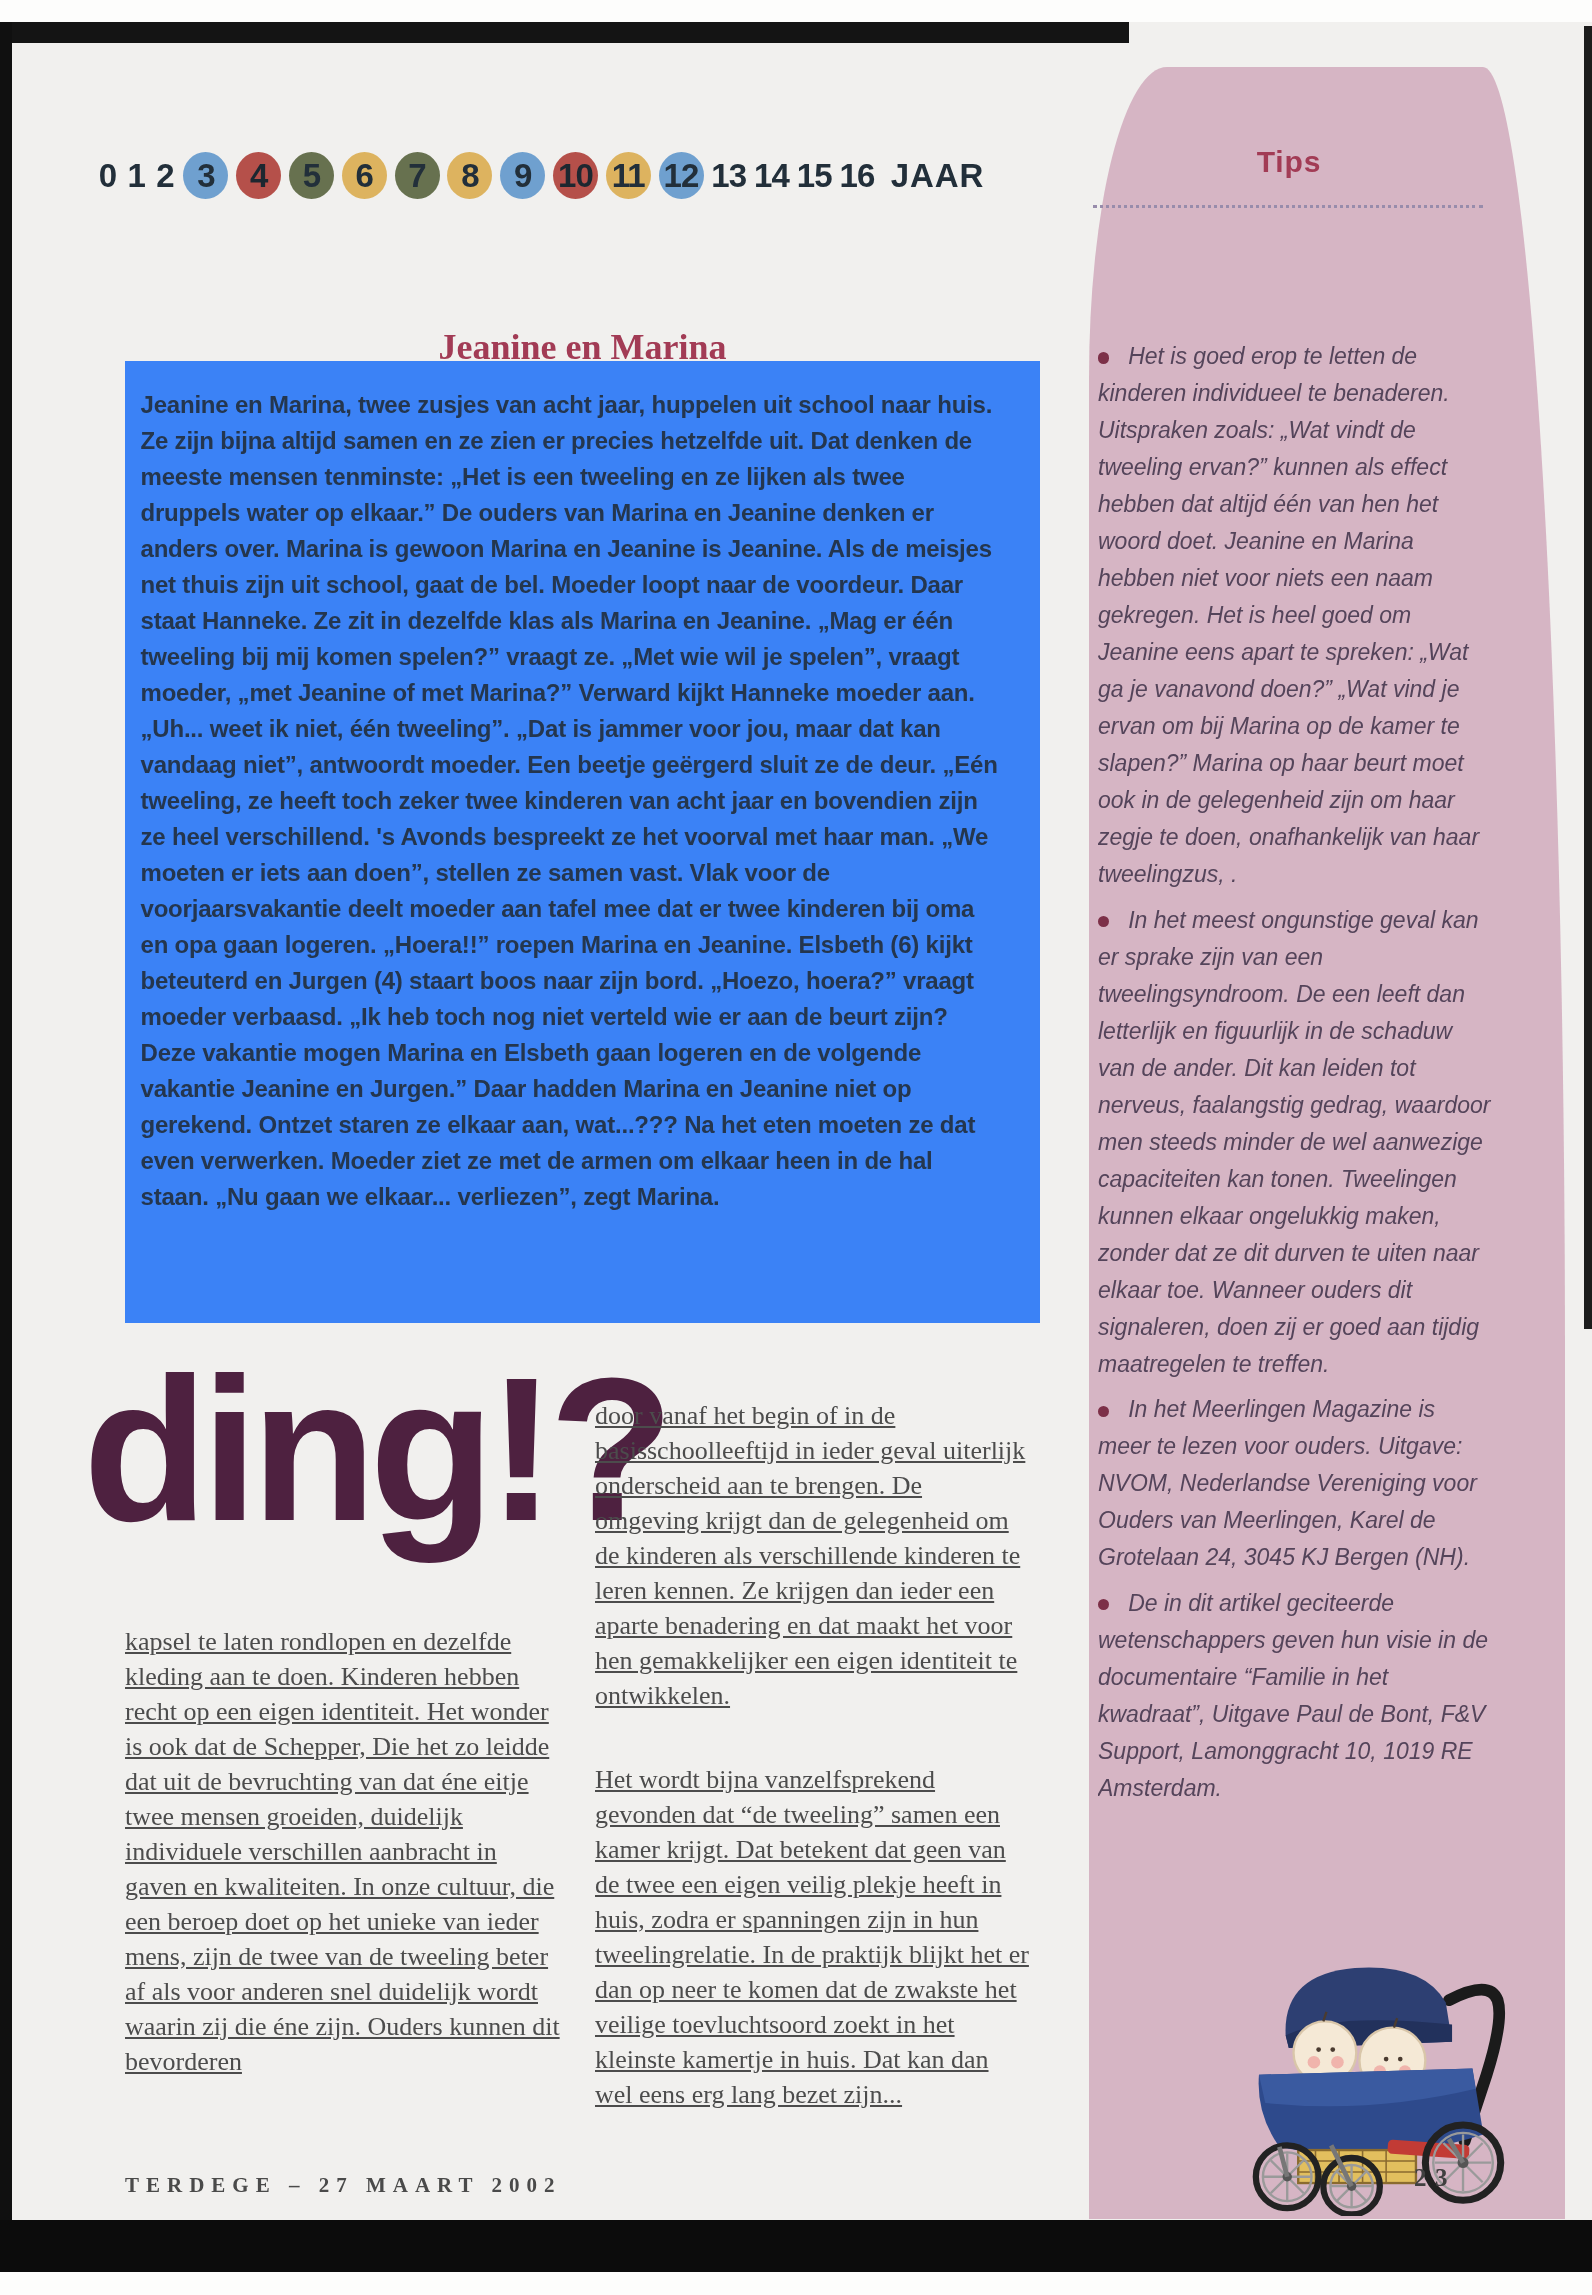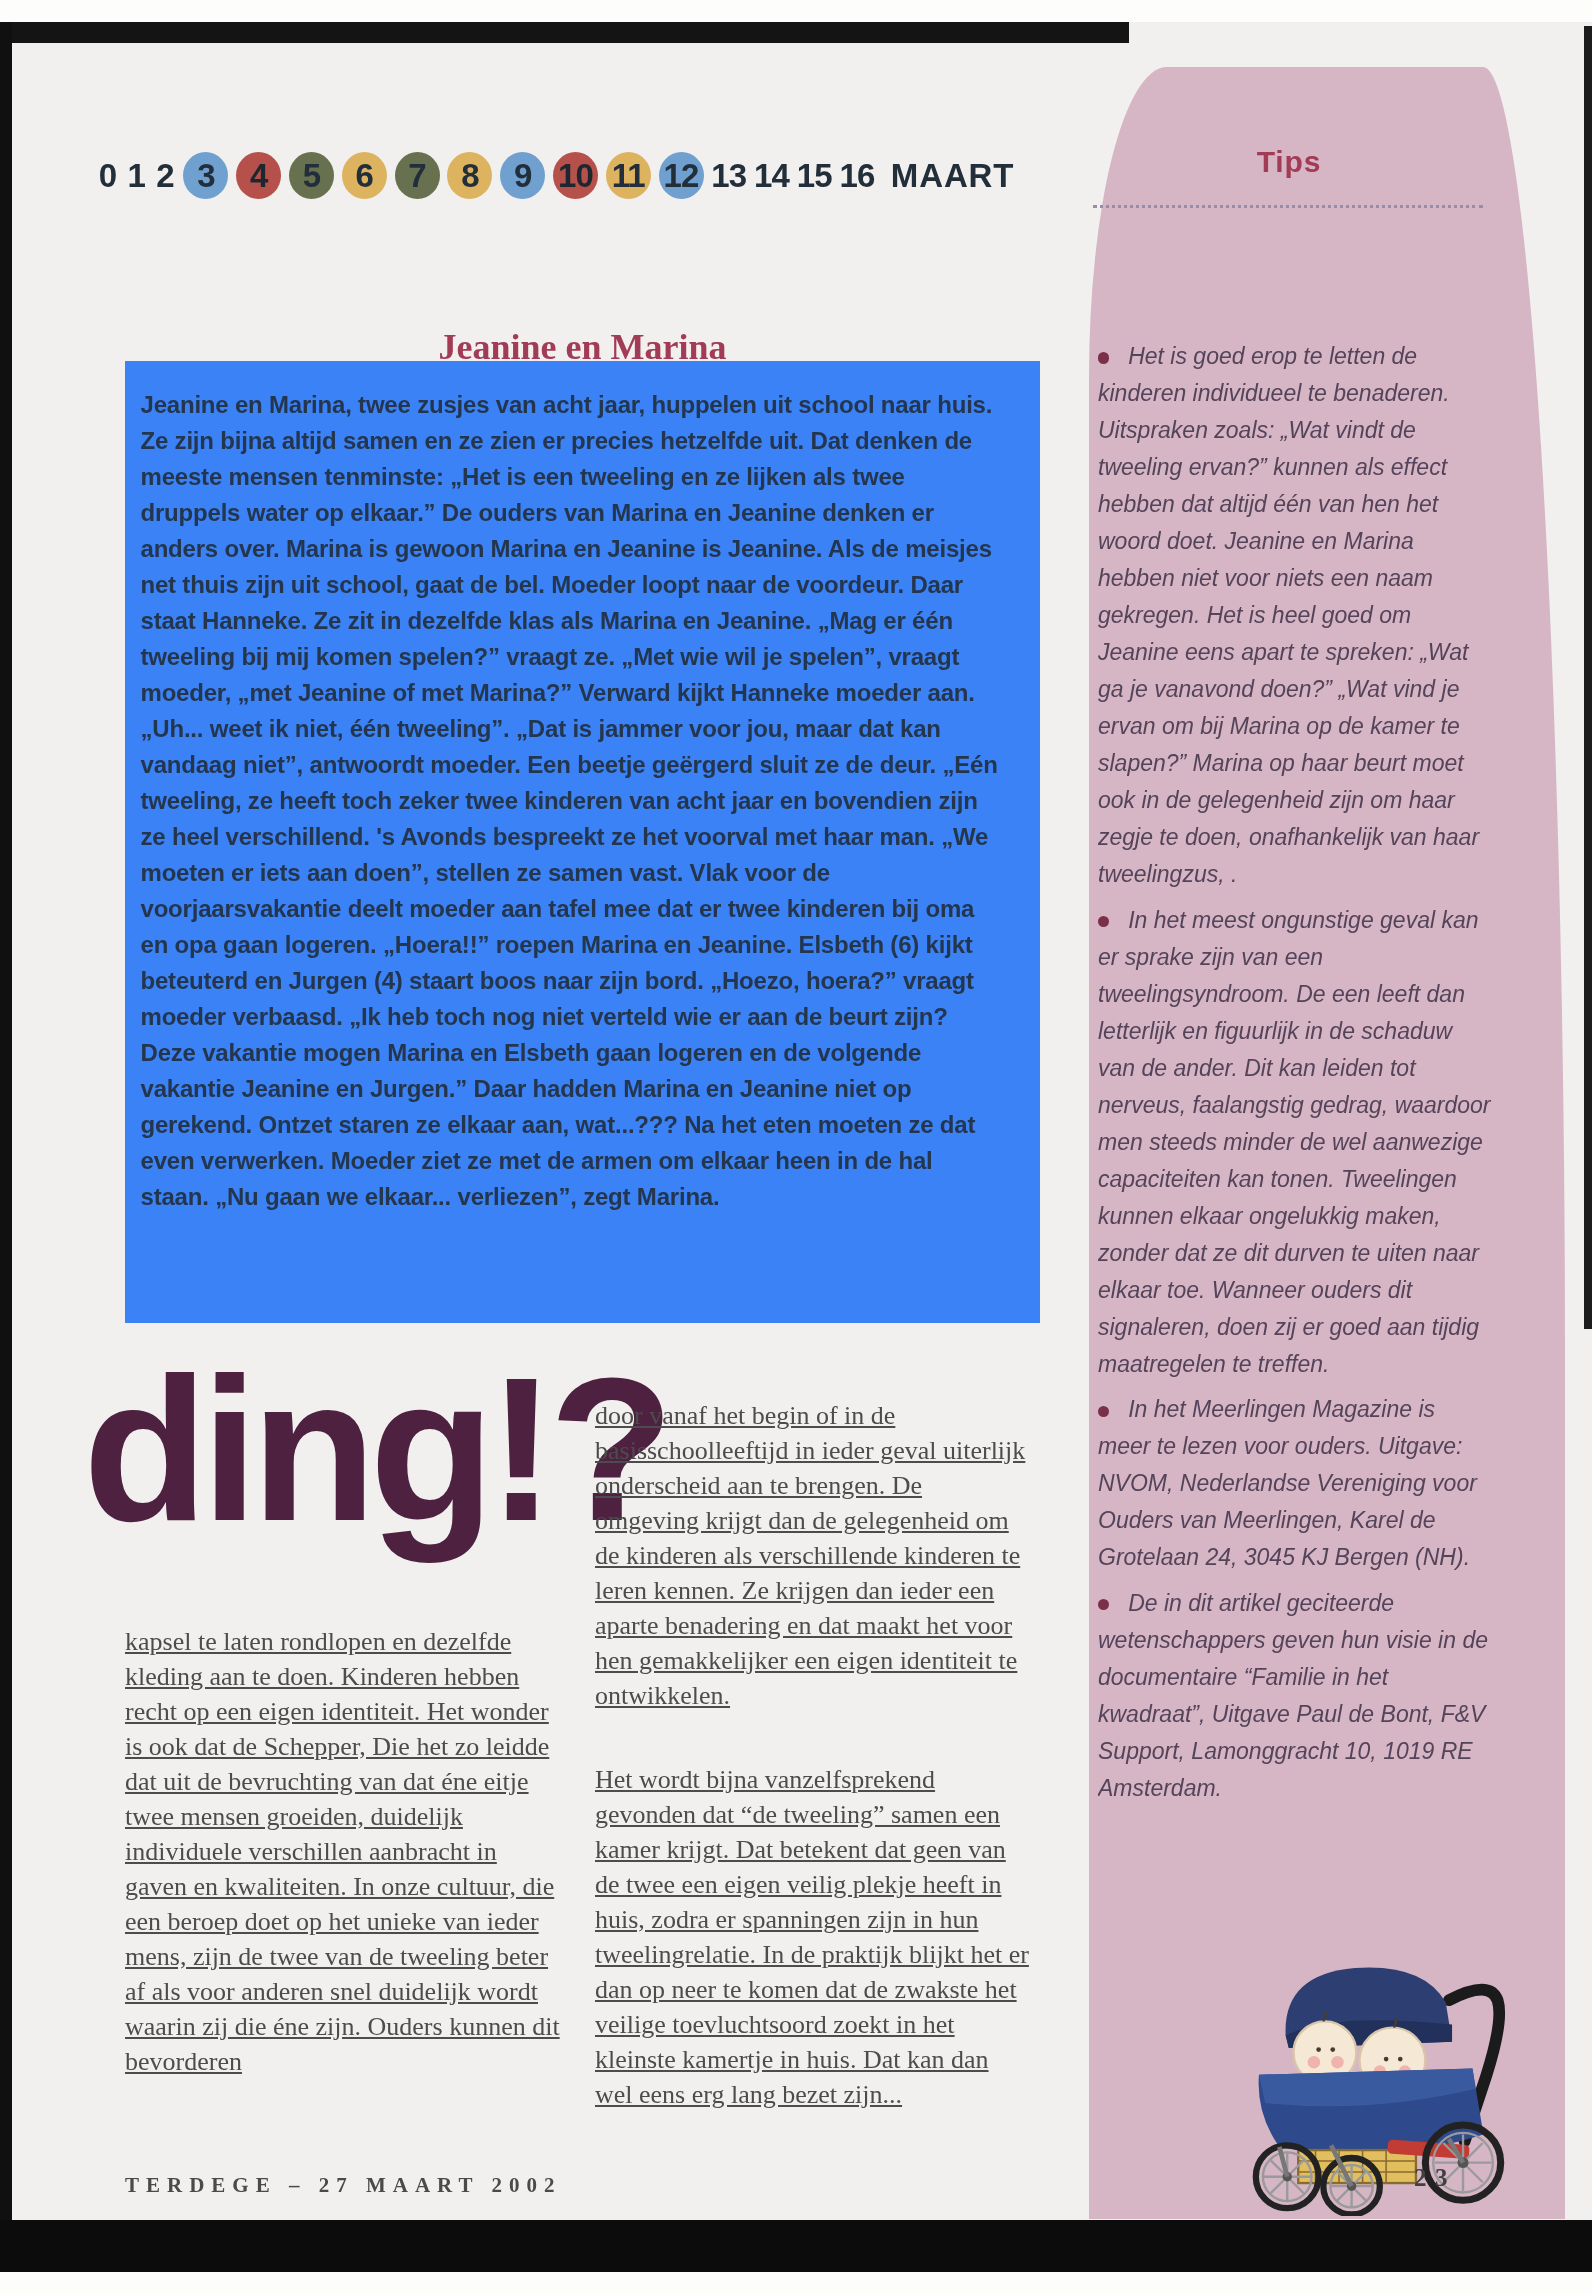--- a/index.html
+++ b/index.html
@@ -88,21 +88,21 @@
     <span class="tl-item circled c-olive">7</span>
     <span class="tl-item circled c-yellow">8</span>
     <span class="tl-item circled c-blue">9</span>
     <span class="tl-item circled c-red">10</span>
     <span class="tl-item circled c-yellow">11</span>
     <span class="tl-item circled c-blue">12</span>
     <span class="tl-item">13</span>
     <span class="tl-item">14</span>
     <span class="tl-item">15</span>
     <span class="tl-item">16</span>
-    <span class="tl-item tl-jaar">MAART</span>
+    <span class="tl-item tl-jaar">JAAR</span>
   </div>
 
   <div class="tips-head">Tips</div>
   <div class="tips-rule"></div>
 
   <div class="story-title">Jeanine en Marina</div>
   <div class="story-box">
     <div class="story-text">Jeanine en Marina, twee zusjes van acht jaar, huppelen uit school naar huis. Ze zijn bijna altijd samen en ze zien er precies hetzelfde uit. Dat denken de meeste mensen tenminste: „Het is een tweeling en ze lijken als twee druppels water op elkaar.” De ouders van Marina en Jeanine denken er anders over. Marina is gewoon Marina en Jeanine is Jeanine. Als de meisjes net thuis zijn uit school, gaat de bel. Moeder loopt naar de voordeur. Daar staat Hanneke. Ze zit in dezelfde klas als Marina en Jeanine. „Mag er één tweeling bij mij komen spelen?” vraagt ze. „Met wie wil je spelen”, vraagt moeder, „met Jeanine of met Marina?” Verward kijkt Hanneke moeder aan. „Uh... weet ik niet, één tweeling”. „Dat is jammer voor jou, maar dat kan vandaag niet”, antwoordt moeder. Een beetje geërgerd sluit ze de deur. „Eén tweeling, ze heeft toch zeker twee kinderen van acht jaar en bovendien zijn ze heel verschillend. 's Avonds bespreekt ze het voorval met haar man. „We moeten er iets aan doen”, stellen ze samen vast. Vlak voor de voorjaarsvakantie deelt moeder aan tafel mee dat er twee kinderen bij oma en opa gaan logeren. „Hoera!!” roepen Marina en Jeanine. Elsbeth (6) kijkt beteuterd en Jurgen (4) staart boos naar zijn bord. „Hoezo, hoera?” vraagt moeder verbaasd. „Ik heb toch nog niet verteld wie er aan de beurt zijn? Deze vakantie mogen Marina en Elsbeth gaan logeren en de volgende vakantie Jeanine en Jurgen.” Daar hadden Marina en Jeanine niet op gerekend. Ontzet staren ze elkaar aan, wat...??? Na het eten moeten ze dat even verwerken. Moeder ziet ze met de armen om elkaar heen in de hal staan. „Nu gaan we elkaar... verliezen”, zegt Marina.</div>
   </div>
 

